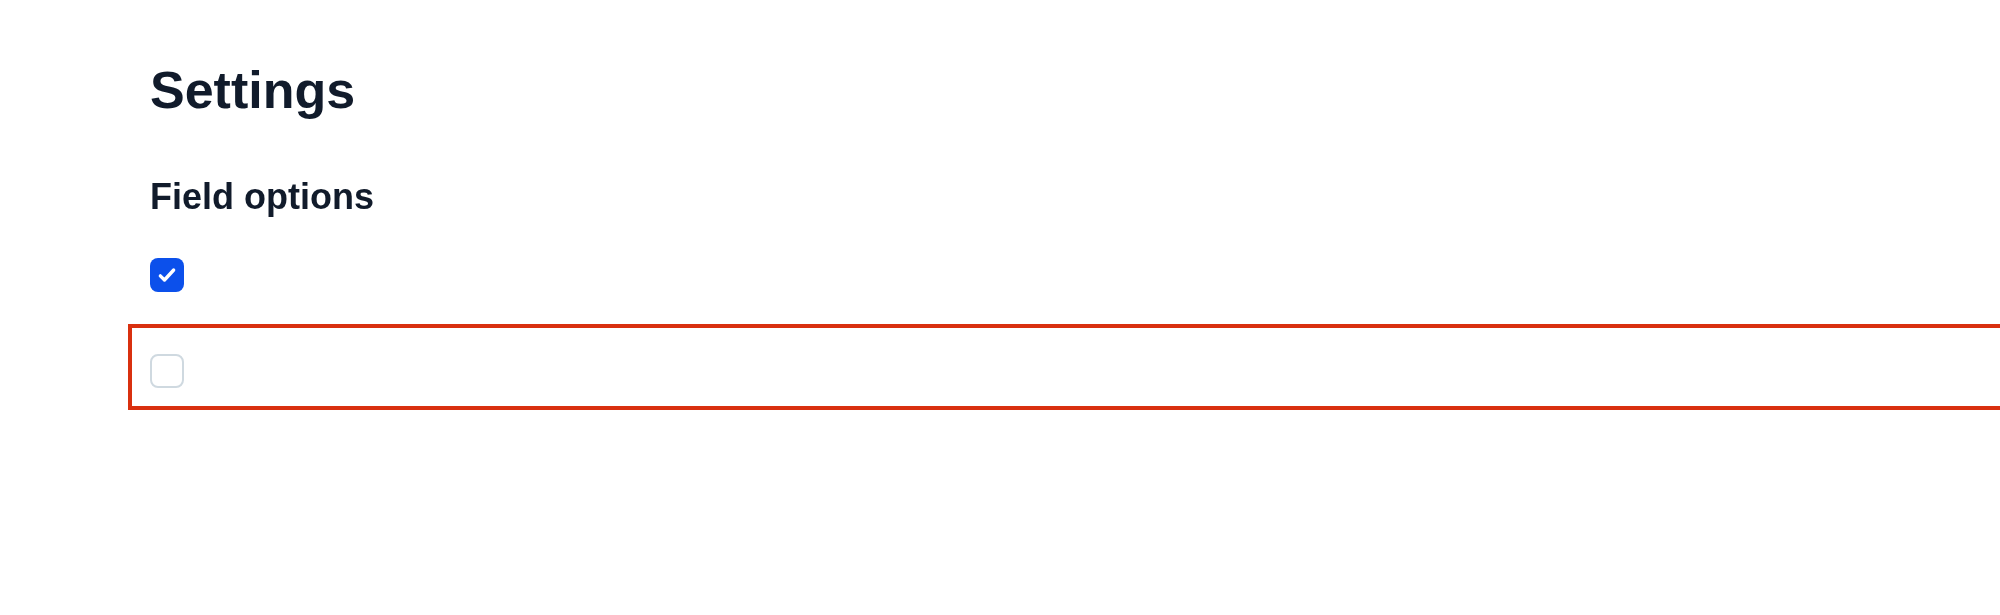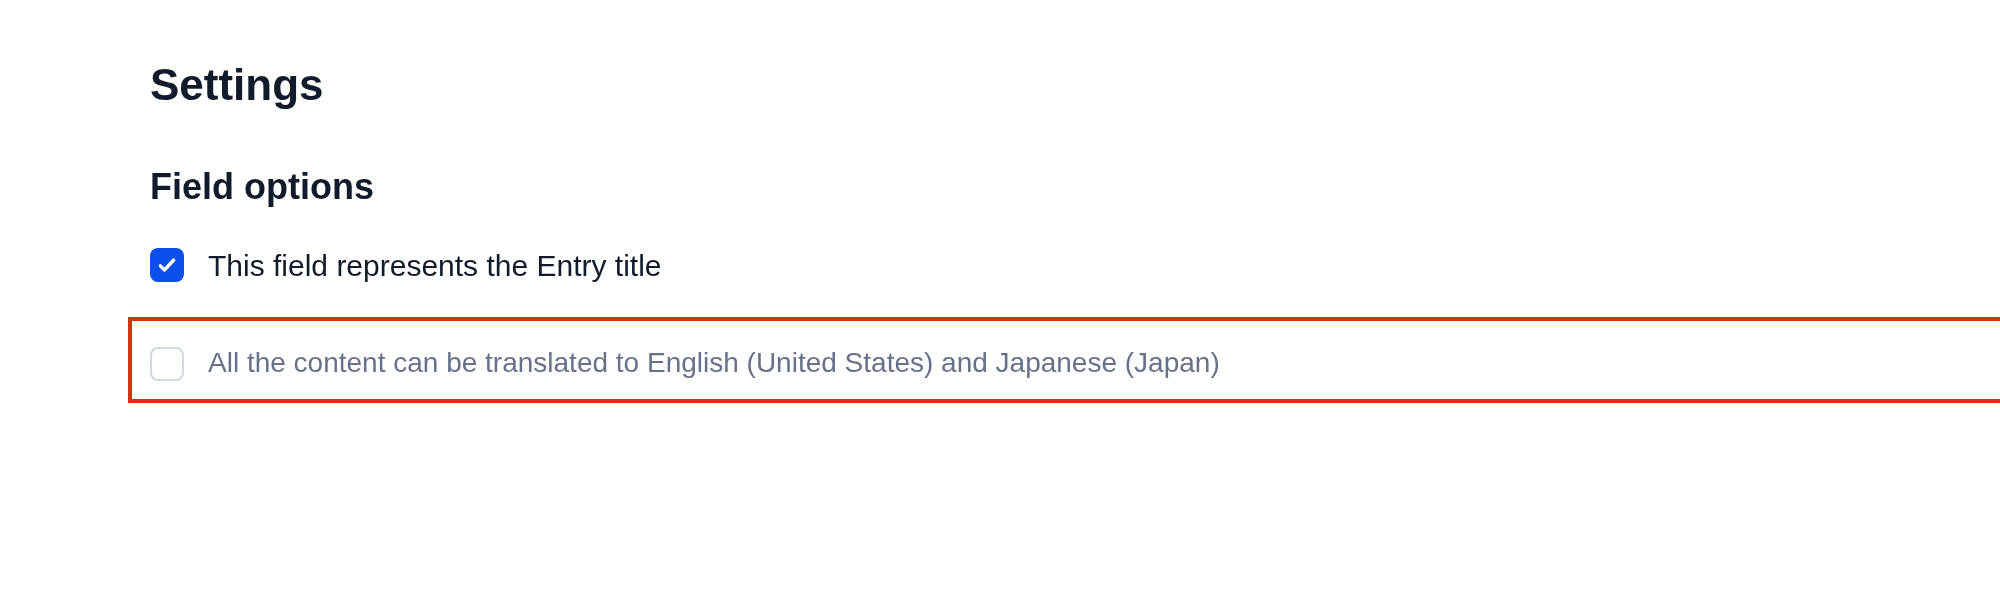--- a/index.html
+++ b/index.html
@@ -6,21 +6,21 @@
       margin: 0;
       padding: 0;
       box-sizing: border-box;
     }
     body {
       font-family: -apple-system, BlinkMacSystemFont, "Segoe UI", Helvetica, Arial, sans-serif;
       background: #ffffff;
       padding: 60px 150px;
     }
     .settings-heading {
-      font-size: 44px;
+      font-size: 52px;
       font-weight: 700;
       color: #111b2b;
       margin-bottom: 56px;
     }
     .section-heading {
       font-size: 36px;
       font-weight: 600;
       color: #111b2b;
       margin-bottom: 38px;
     }
@@ -82,25 +82,21 @@
 <h1 class="settings-heading">Settings</h1>
 
 <h2 class="section-heading">Field options</h2>
 
 <div class="option-row">
   <div class="checkbox checkbox-checked">
     <svg class="checkmark" viewBox="0 0 24 24" fill="none" stroke="#ffffff" stroke-width="4" stroke-linecap="round" stroke-linejoin="round">
       <polyline points="4 13 9 18 20 6"></polyline>
     </svg>
   </div>
-  <div class="option-text-group">
-    <span class="option-label">This field represents the Entry title</span>
-  </div>
 </div>
 
 <div class="highlight-box">
   <div class="option-row" style="margin-bottom:0;">
     <div class="checkbox checkbox-unchecked"></div>
     <div class="option-text-group">
-      <span class="option-description">All the content can be translated to English (United States) and Japanese (Japan)</span>
     </div>
   </div>
 </div>
 
 </body></html>

